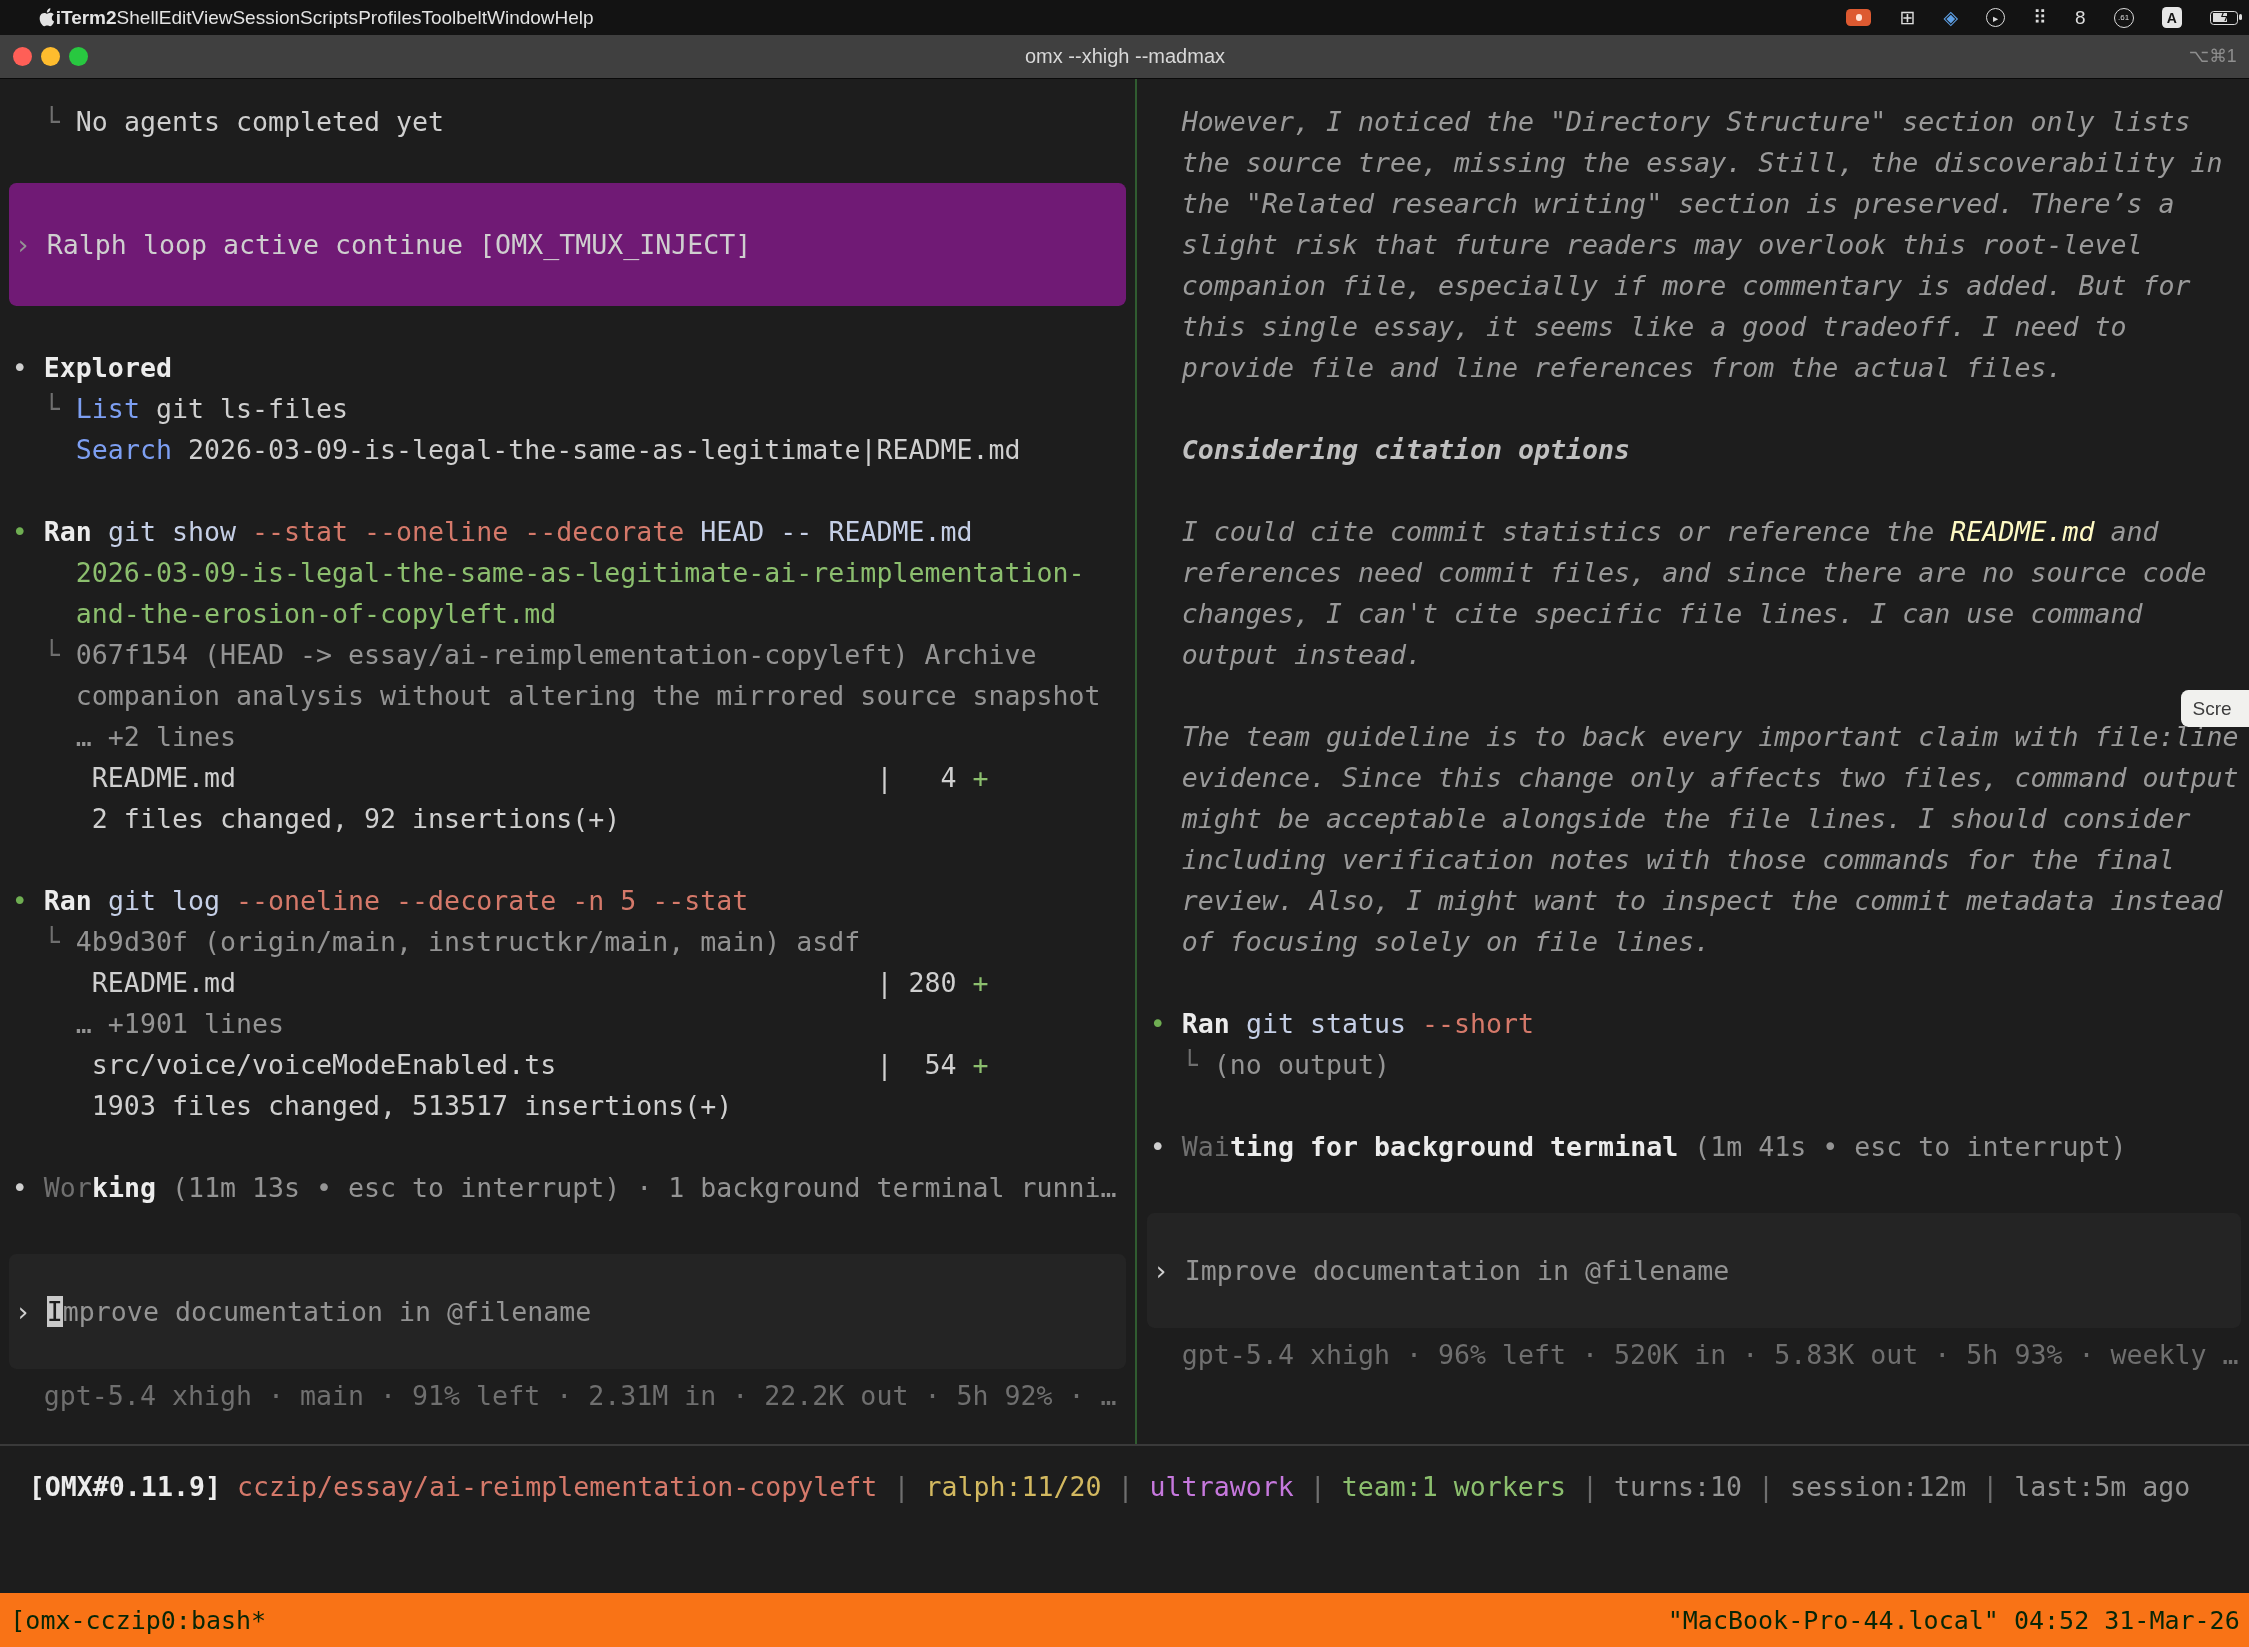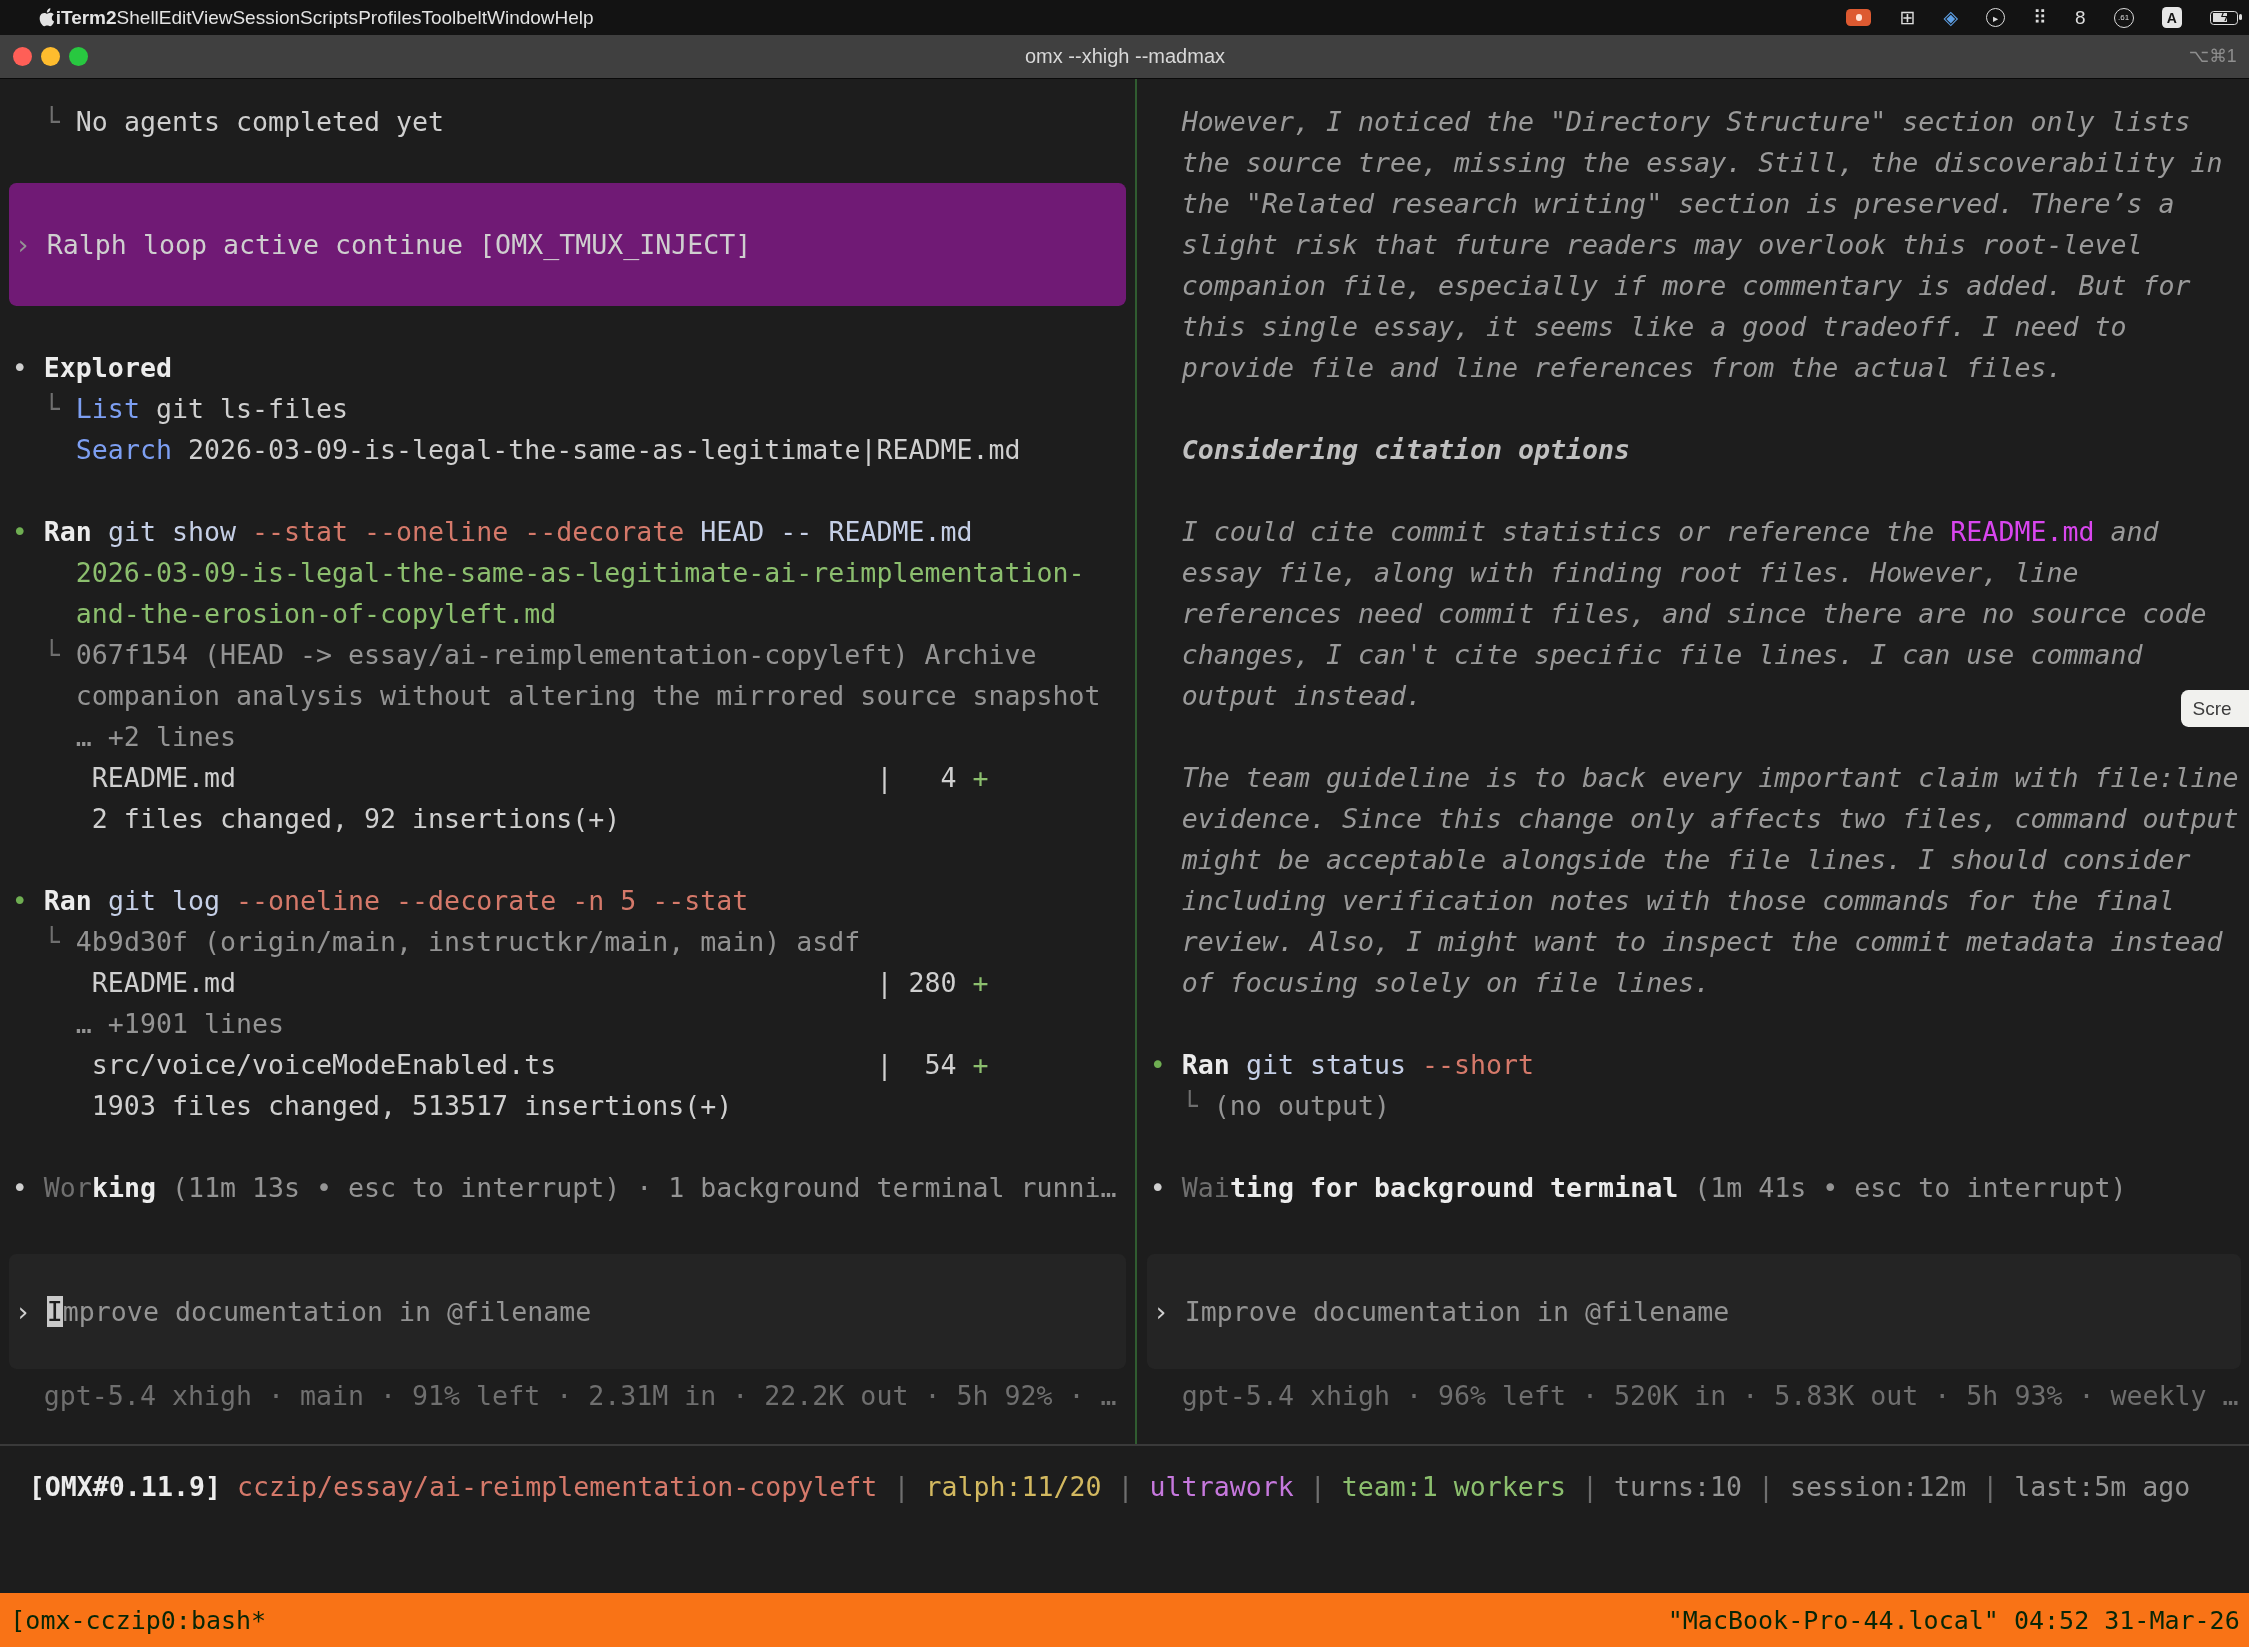--- a/index.html
+++ b/index.html
@@ -65,21 +65,21 @@
   .s-b{color:#ececec;font-weight:bold;}
   .s-g{color:#949494;}
   .s-d{color:#6f6f6f;}
   .s-bl{color:#7d9ff2;}
   .s-gr{color:#8cbf6e;}
   .s-gb{color:#6fae52;}
   .s-rd{color:#d5796a;}
   .s-cm{color:#c5cfe6;}
   .s-gi{color:#9a9a9a;font-style:italic;}
   .s-bi{color:#c0c0c0;font-weight:bold;font-style:italic;}
-  .s-bli{color:#d946ef;}
+  .s-bli{color:#fef9c3;font-style:italic;}
   .s-cur{background:#c9c9c9;color:#1c1c1c;}
   .s-yl{color:#d3b960;}
   .s-mg{color:#c678dd;}
 </style>
 </head>
 <body>
 
 <div class="screen">
 
   <div class="menubar">
@@ -175,21 +175,20 @@
           <div class="tl"><span class="s-gi">  the source tree, missing the essay. Still, the discoverability in</span></div>
           <div class="tl"><span class="s-gi">  the "Related research writing" section is preserved. There’s a</span></div>
           <div class="tl"><span class="s-gi">  slight risk that future readers may overlook this root-level</span></div>
           <div class="tl"><span class="s-gi">  companion file, especially if more commentary is added. But for</span></div>
           <div class="tl"><span class="s-gi">  this single essay, it seems like a good tradeoff. I need to</span></div>
           <div class="tl"><span class="s-gi">  provide file and line references from the actual files.</span></div>
           <div class="tl">&nbsp;</div>
           <div class="tl"><span class="s-bi">  Considering citation options</span></div>
           <div class="tl">&nbsp;</div>
           <div class="tl"><span class="s-gi">  I could cite commit statistics or reference the </span><span class="s-bli">README.md</span><span class="s-gi"> and</span></div>
-          <div class="tl"><span class="s-gi">  essay file, along with finding root files. However, line</span></div>
           <div class="tl"><span class="s-gi">  references need commit files, and since there are no source code</span></div>
           <div class="tl"><span class="s-gi">  changes, I can't cite specific file lines. I can use command</span></div>
           <div class="tl"><span class="s-gi">  output instead.</span></div>
           <div class="tl">&nbsp;</div>
           <div class="tl"><span class="s-gi">  The team guideline is to back every important claim with file:line</span></div>
           <div class="tl"><span class="s-gi">  evidence. Since this change only affects two files, command output</span></div>
           <div class="tl"><span class="s-gi">  might be acceptable alongside the file lines. I should consider</span></div>
           <div class="tl"><span class="s-gi">  including verification notes with those commands for the final</span></div>
           <div class="tl"><span class="s-gi">  review. Also, I might want to inspect the commit metadata instead</span></div>
           <div class="tl"><span class="s-gi">  of focusing solely on file lines.</span></div>

